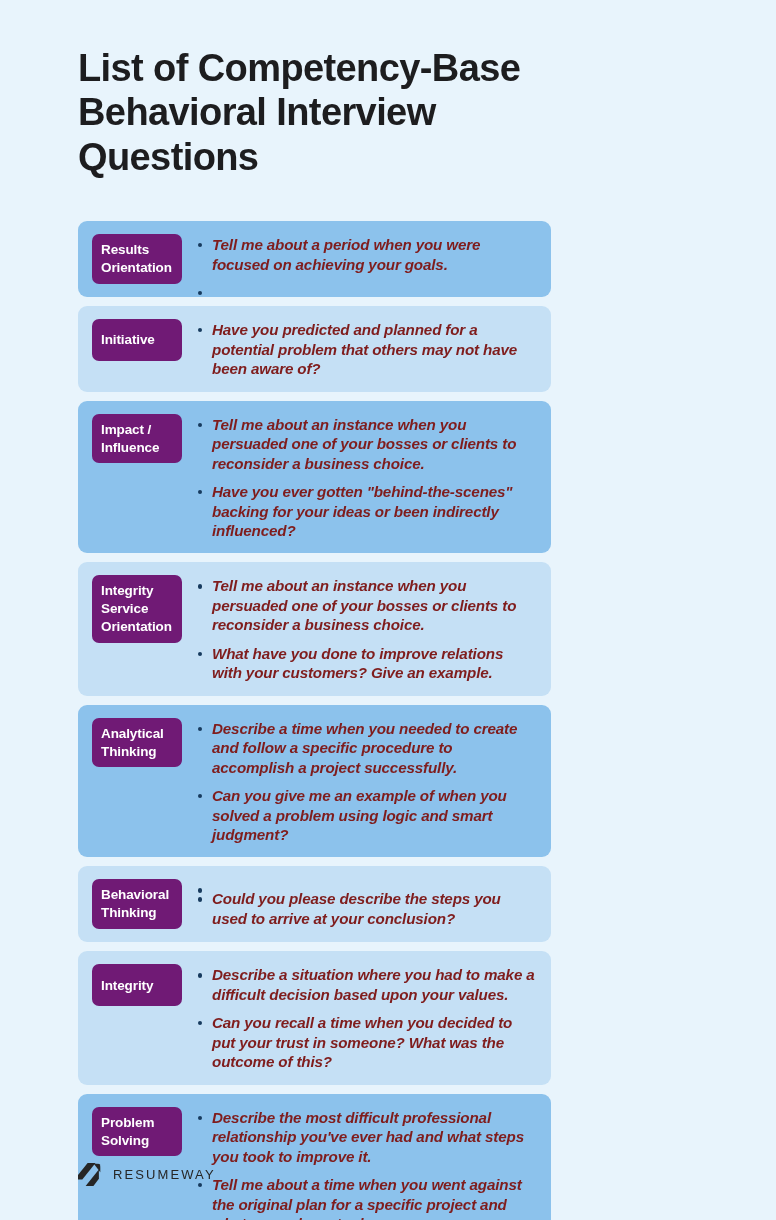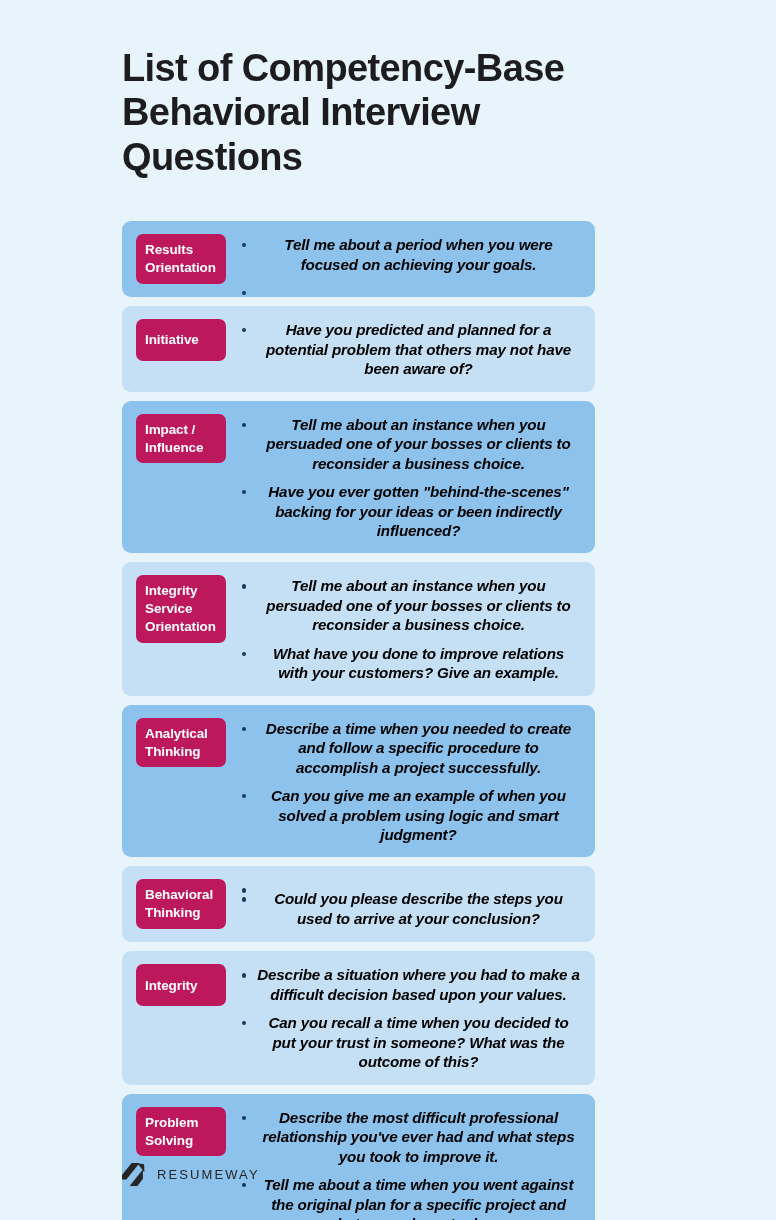--- a/index.html
+++ b/index.html
@@ -14,21 +14,20 @@
     font-family: "Liberation Sans", sans-serif;
     overflow: hidden;
     position: relative;
   }
 
   .page {
     width: 620px;
     height: 1220px;
     padding: 0;
     position: relative;
-    margin-left: 44px;
   }
 
   
   .title-wrap {
     padding: 46px 60px 0 78px;
   }
 
   .title {
     font-size: 38px;
     line-height: 1.17;
@@ -55,21 +54,21 @@
     min-height: 76px;
   }
 
   .block.dark  { background: #8cc2ec; }
   .block.light { background: #c5e0f5; }
 
   .badge {
     flex: 0 0 auto;
     width: 90px;
     min-height: 42px;
-    background: #be185d;
+    background: #701a75;
     border-radius: 7px;
     color: #ffffff;
     font-size: 13.5px;
     font-weight: 700;
     line-height: 1.32;
     letter-spacing: -0.1px;
     padding: 7px 9px 7px 9px;
     display: flex;
     align-items: center;
     white-space: pre-line;
@@ -84,23 +83,22 @@
     gap: 9px;
   }
 
   .qitem {
     position: relative;
     padding-left: 14px;
     font-size: 15.2px;
     line-height: 1.28;
     font-style: italic;
     font-weight: 700;
-    color: #000000;
+    color: #7f1d1d;
     letter-spacing: -0.15px;
-    text-align: center;
   }
 
   .qitem .dot {
     position: absolute;
     left: 0;
     top: 0.52em;
     width: 4.2px;
     height: 4.2px;
     border-radius: 50%;
     background: #173a5e;

